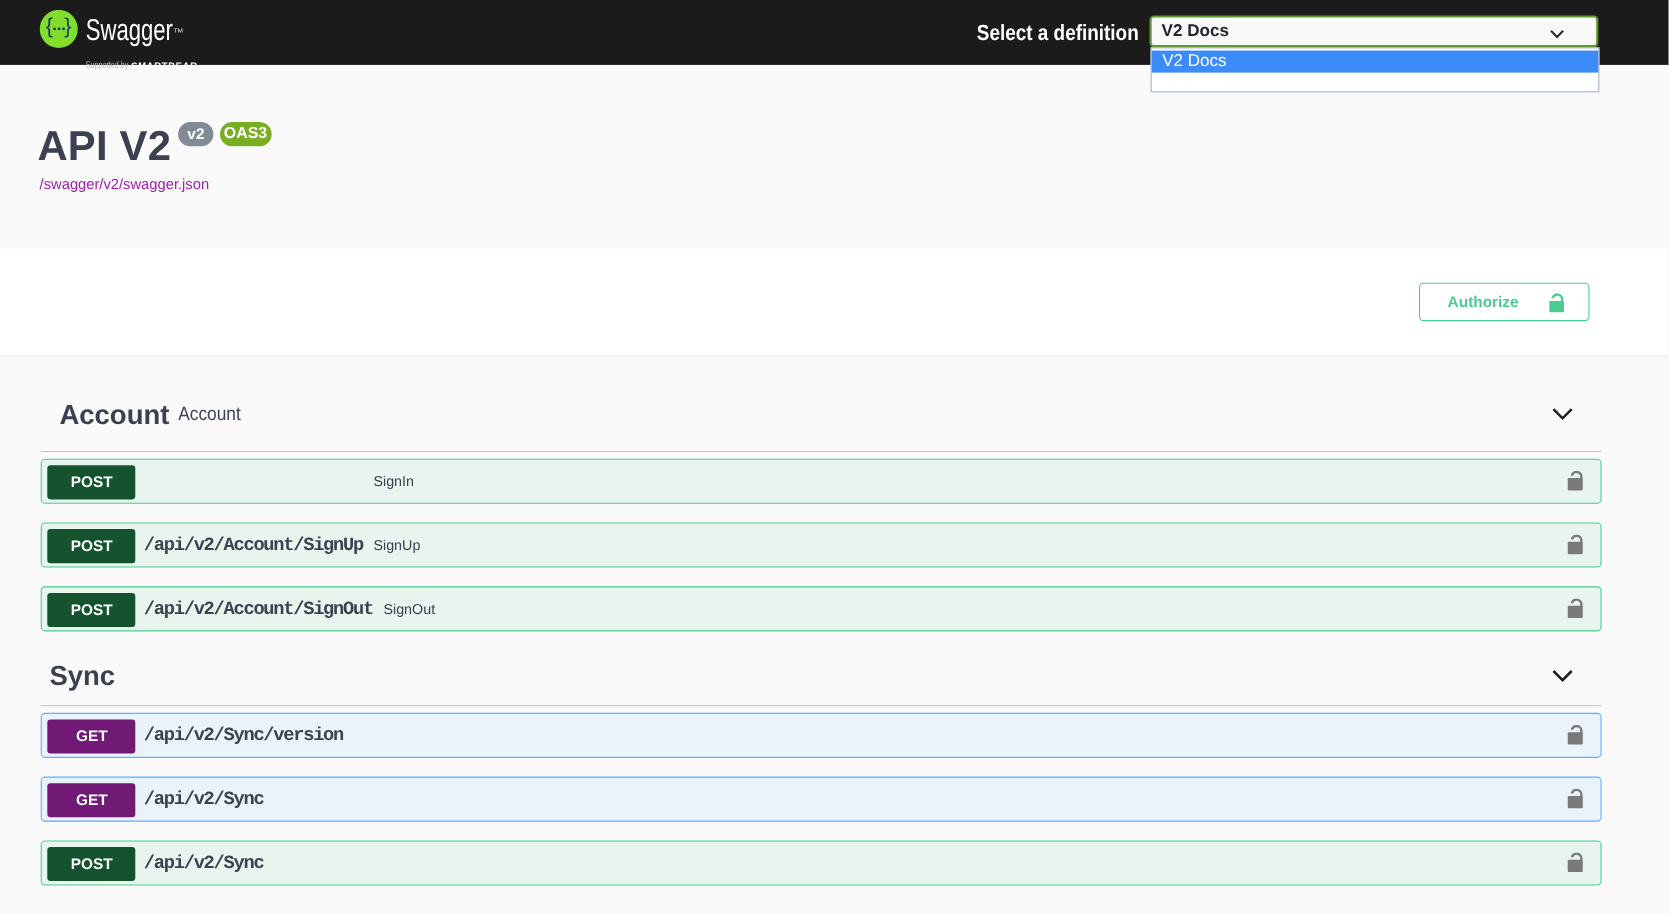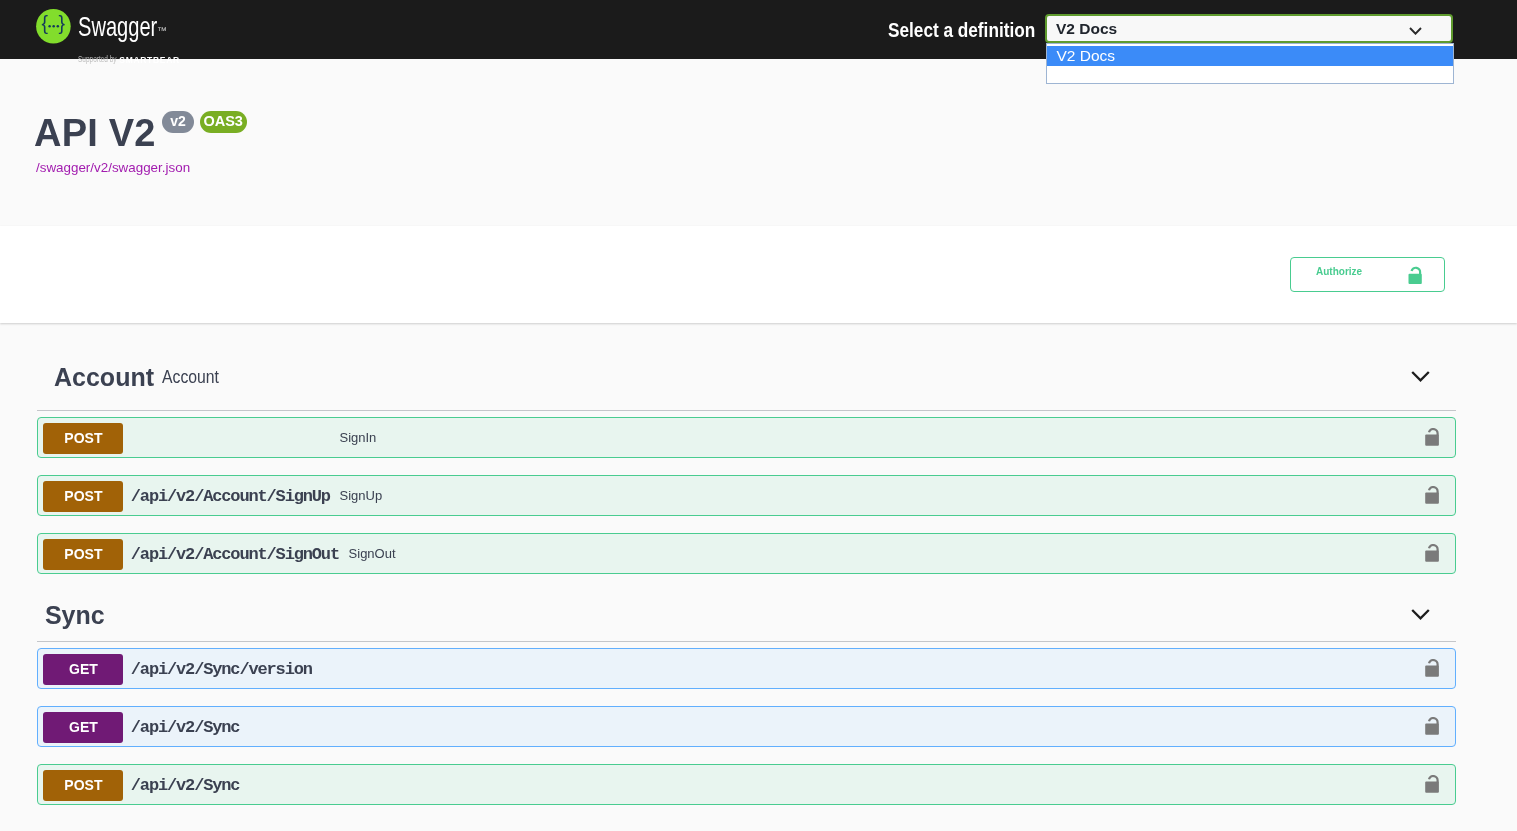--- a/index.html
+++ b/index.html
@@ -23,33 +23,33 @@
 
 .h2title { position:absolute; left:34px; top:112.8px; height:40px; line-height:40px; font-size:38px; letter-spacing:0.2px; font-weight:700; color:#3b4151; white-space:nowrap; }
 .badge { position:absolute; top:111.4px; height:21.2px; border-radius:11px; color:#fff; font-weight:700; text-align:center; }
 .badge-v2 { left:161.8px; width:32.6px; background:#828a98; font-size:14px; line-height:21.2px; }
 .badge-oas { left:199.7px; width:47px; background:#79ae23; font-size:14.5px; line-height:21.2px; }
 .infolink { position:absolute; left:36px; top:159.8px; font-size:13.4px; color:#a21caf; }
 
 
 .scheme { position:absolute; left:0; top:225.7px; width:1517px; height:97px; background:#fff; box-shadow:0 1px 2px rgba(0,0,0,0.18); }
 .authbtn { position:absolute; left:1290px; top:31.6px; width:155px; height:35px; border:1.7px solid #49cc90; border-radius:4px; background:#fff; }
-.authbtn .t { position:absolute; left:25px; top:8px; color:#49cc90; font-size:10px; font-weight:700; }
+.authbtn .t { position:absolute; left:25px; top:8px; color:#49cc90; font-size:14px; font-weight:700; }
 
 
 .h3 { position:absolute; font-size:25px; font-weight:700; color:#3b4151; height:30px; line-height:30px; }
 .h3small { display:inline-block; font-size:17.5px; font-weight:400; color:#3b4151; margin-left:8px; position:relative; top:-2.6px; transform:scale(0.9,1); transform-origin:0 50%; }
 .divider { position:absolute; left:37.2px; width:1418.4px; height:1px; background:#c4c6ca; }
 .chev { position:absolute; left:1410.5px; }
 
 .row { position:absolute; left:37.2px; width:1418.4px; height:41.5px; border-radius:4px; border:1px solid; }
 .row.post { background:#e8f5ef; border-color:#49cc90; }
 .row.get { background:#ebf3fa; border-color:#61affe; }
 .mbadge { position:absolute; left:5.3px; top:5.1px; width:79.9px; height:31.3px; border-radius:3px; color:#fff; font-size:14px; font-weight:700; text-align:center; line-height:31.3px; }
-.post .mbadge { background:#a16207;text-align:center; }
+.post .mbadge { background:#14532d;text-align:center; }
 .get .mbadge { background:#701a75; }
 .path { position:absolute; left:92.6px; top:1.5px; height:39.5px; line-height:39.5px; font-family:"Liberation Mono",monospace; font-size:17px; font-weight:700; letter-spacing:-1.15px; color:#3b4151; }
 .desc { position:absolute; left:301.3px; top:0; height:31px; line-height:39.5px; font-size:13px; color:#3b4151; }
 .rowlock { position:absolute; left:1385.4px; top:10.5px; }
 </style>
 </head>
 <body>
 
 <div class="topbar">
   <svg class="logo-svg" width="35" height="35" viewBox="0 0 35 35">

